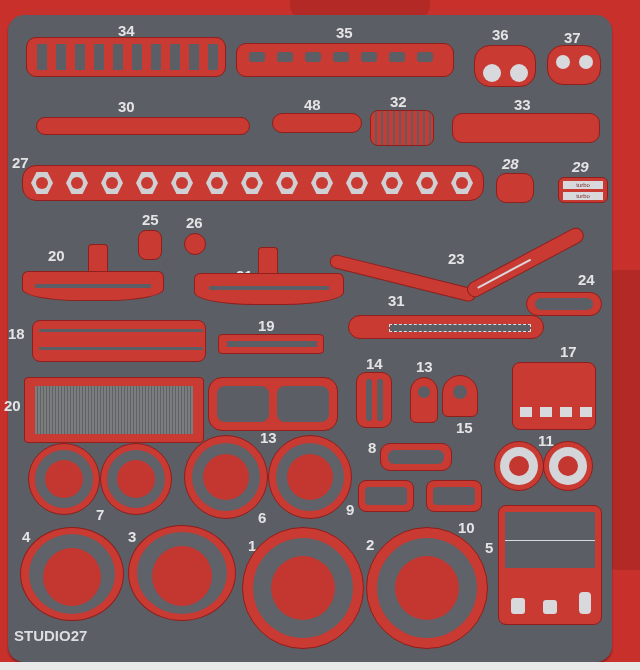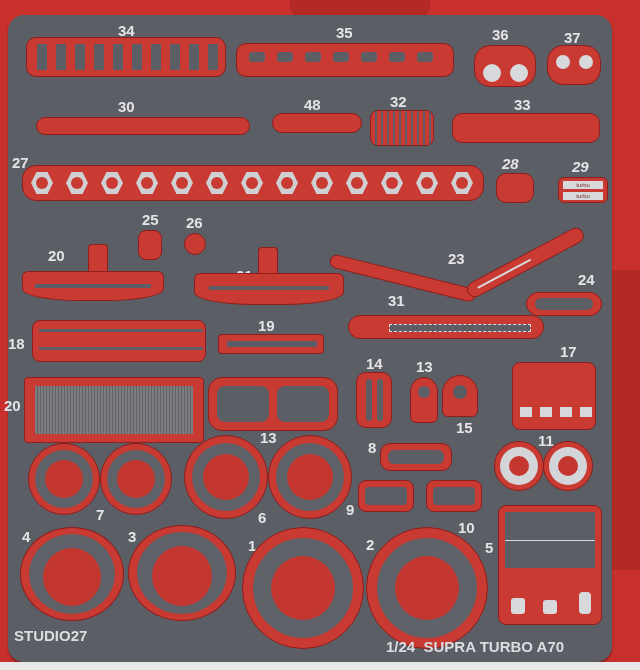--- a/index.html
+++ b/index.html
@@ -134,21 +134,21 @@
   <div class="num" style="left:570px;top:257px;">24</div>
   <div class="fret" style="left:518px;top:277px;width:76px;height:24px;border-radius:12px;">
     <div class="metal" style="left:8px;top:5px;width:58px;height:12px;border-radius:6px;"></div>
   </div>
 
   <div class="num" style="left:380px;top:278px;">31</div>
   <div class="fret" style="left:340px;top:300px;width:196px;height:24px;border-radius:12px;">
     <div class="metal" style="left:40px;top:8px;width:140px;height:6px;border:1px dashed #ddd;"></div>
   </div>
 
-  <div class="num" style="left:0px;top:321px;">18</div>
+  <div class="num" style="left:0px;top:311px;">18</div>
   <div class="fret" style="left:24px;top:305px;width:174px;height:42px;border-radius:8px;">
     <div class="metal" style="left:6px;top:8px;width:164px;height:3px;"></div>
     <div class="metal" style="left:6px;top:26px;width:164px;height:3px;"></div>
   </div>
 
   <div class="num" style="left:250px;top:303px;">19</div>
   <div class="fret" style="left:210px;top:319px;width:106px;height:20px;border-radius:4px;">
     <div class="metal" style="left:8px;top:6px;width:90px;height:6px;"></div>
   </div>
 
@@ -262,16 +262,15 @@
     </div>
   </div>
   <div class="num" style="left:358px;top:522px;">2</div>
   <div class="horseshoe" style="left:358px;top:512px;width:122px;height:122px;background:#c93a33;border:1px solid #8e1f1c;">
     <div class="ring-inner" style="left:10px;top:10px;width:100px;height:100px;">
       <div class="hole" style="left:18px;top:18px;width:64px;height:64px;"></div>
     </div>
   </div>
 
   <div class="brand" style="left:6px;top:612px;">STUDIO27</div>
-  <div class="brand" style="left:378px;top:623px;white-space:pre;">1/24  SUPRA TURBO A70</div>
 </div>
 
 <div class="bottom-strip"></div>
 
 </body></html>

